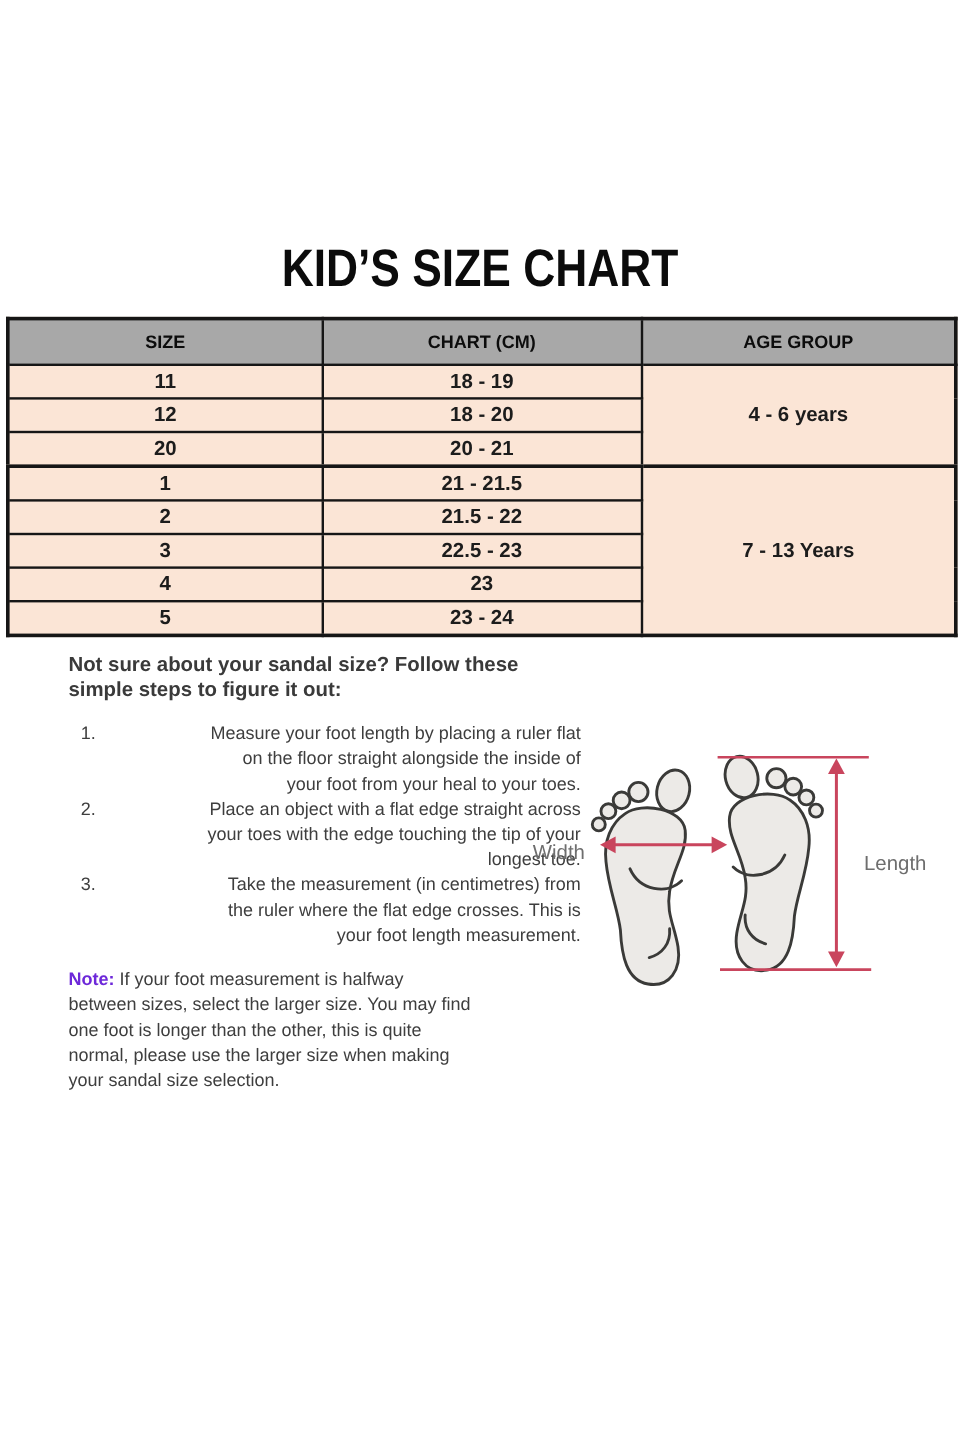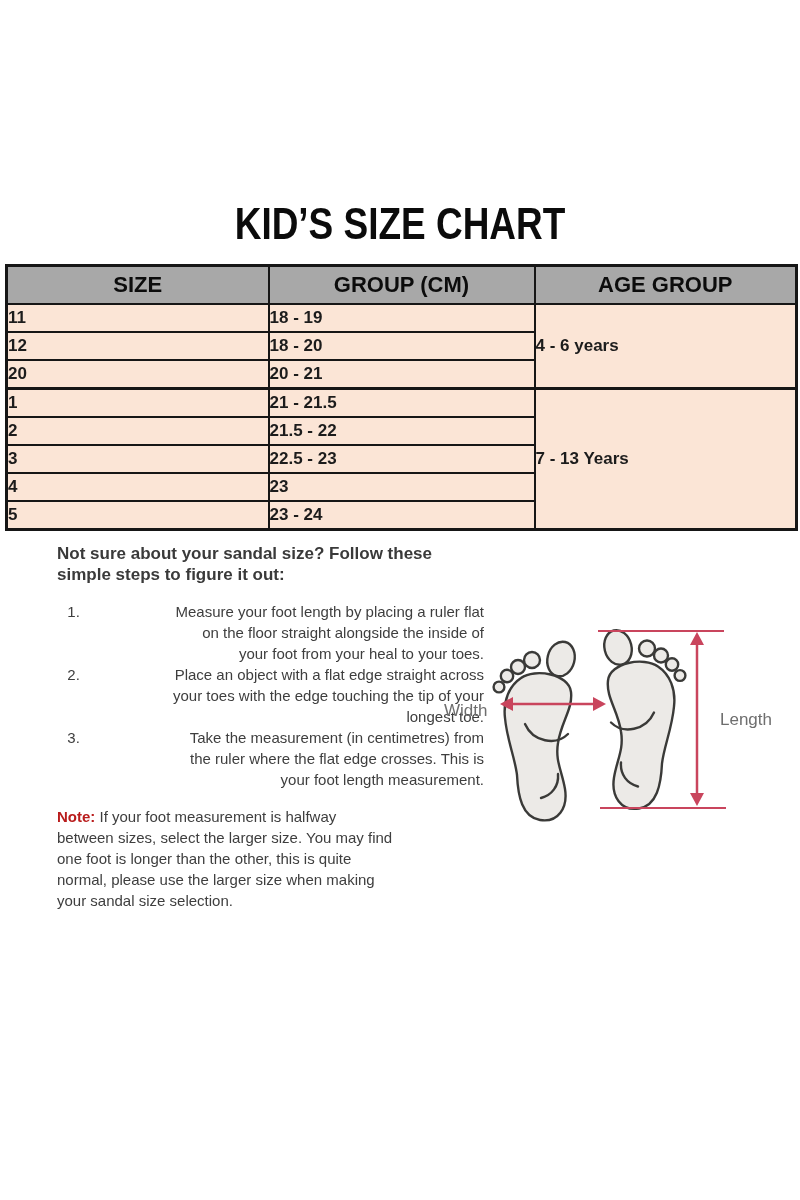--- a/index.html
+++ b/index.html
@@ -12,65 +12,65 @@
     text-align:center; font-size:44px; font-weight:bold; color:#0b0b0b;
     transform:scaleX(.84); transform-origin:center;
     white-space:nowrap;
   }
   table.size-chart {
     position:absolute; left:5px; top:264px; width:790px;
     border-collapse:collapse; table-layout:fixed;
     border:3px solid #161616; background:#fbe5d6;
   }
   .size-chart th {
-    background:#a8a8a8; height:36px; font-size:22px; font-weight:bold;
+    background:#a8a8a8; height:36px; font-size:15px; font-weight:bold;
     border:2px solid #161616; color:#0c0c0c; text-align:center; padding:0;
   }
   .size-chart td {
-    height:26px; font-size:17px; font-weight:bold; text-align:left;
+    height:26px; font-size:17px; font-weight:bold; text-align:center;
     border:2px solid #161616; color:#1c1c1c; padding:0;
   }
   .size-chart tr.group-start td {border-top:3px solid #161616;}
   .intro {
     position:absolute; left:57px; top:543px; width:400px;
     font-weight:bold; font-size:17px; line-height:21px; color:#3a3a3a;
     white-space:pre-line;
   }
   ol.steps {
     position:absolute; left:57px; top:601px; width:400px;
     margin:0; padding-left:27px;
     font-size:15px; line-height:21px; color:#3e3e3e;text-align:right;
   }
   ol.steps li {white-space:pre-line;}
   .note {
     position:absolute; left:57px; top:806px; width:400px;
     font-size:15px; line-height:21px; color:#3e3e3e; white-space:pre-line;
   }
-  .note b {color:#b91c1c;}
+  .note b {color:#6d28d9;}
   .diagram {position:absolute; left:420px; top:598px; width:380px; height:258px;}
   .diagram svg {display:block; width:380px; height:258px;}
   .diag-label {font-size:17px; fill:#6e6e6e; font-family:"Liberation Sans",sans-serif;}
 </style>
 </head>
 <body>
 
 <div class="page">
 
   <div class="title">KID’S SIZE CHART</div>
 
   <table class="size-chart">
     <colgroup>
       <col style="width:262px">
         <col style="width:266px">
         <col style="width:262px">
     </colgroup>
     <thead>
       <tr>
         <th>SIZE</th>
-        <th>GROUP (CM)</th>
+        <th>CHART (CM)</th>
         <th>AGE GROUP</th>
       </tr>
     </thead>
     <tbody>
         <tr>
           <td>11</td>
           <td>18 - 19</td>
           <td rowspan="3">4 - 6 years</td>
         </tr>
         <tr>

